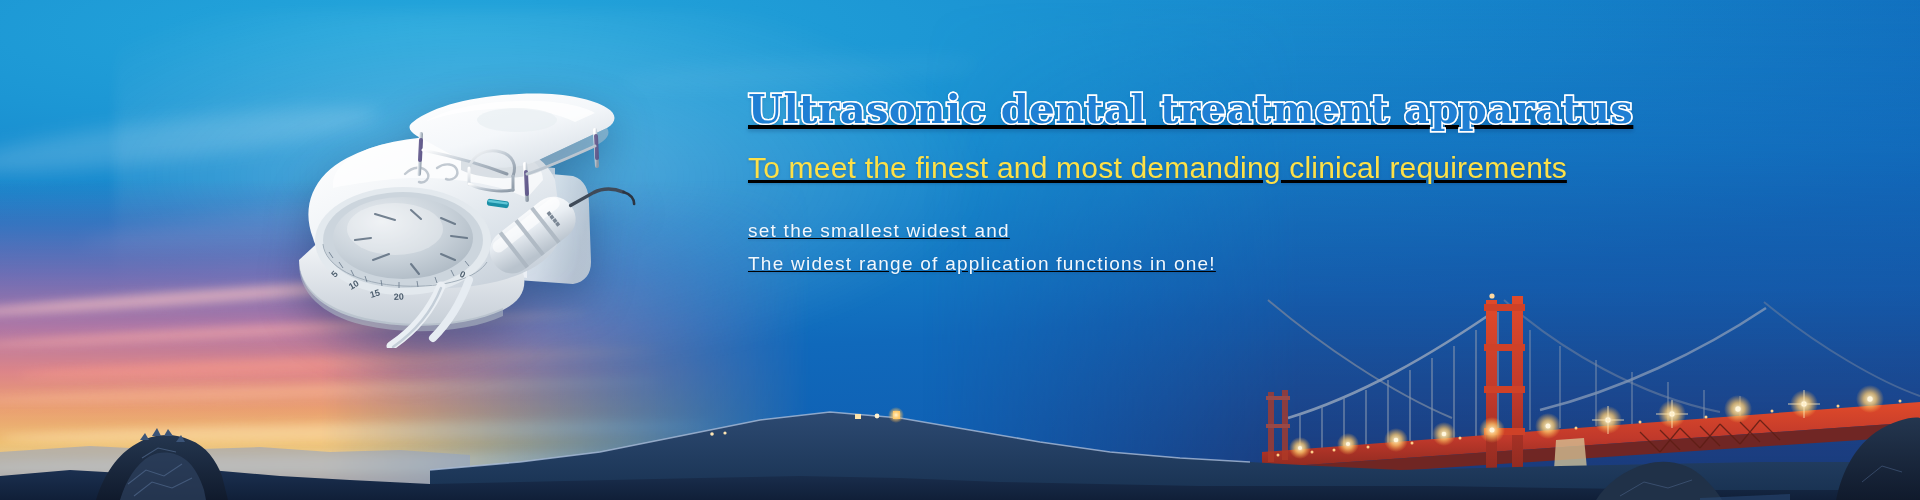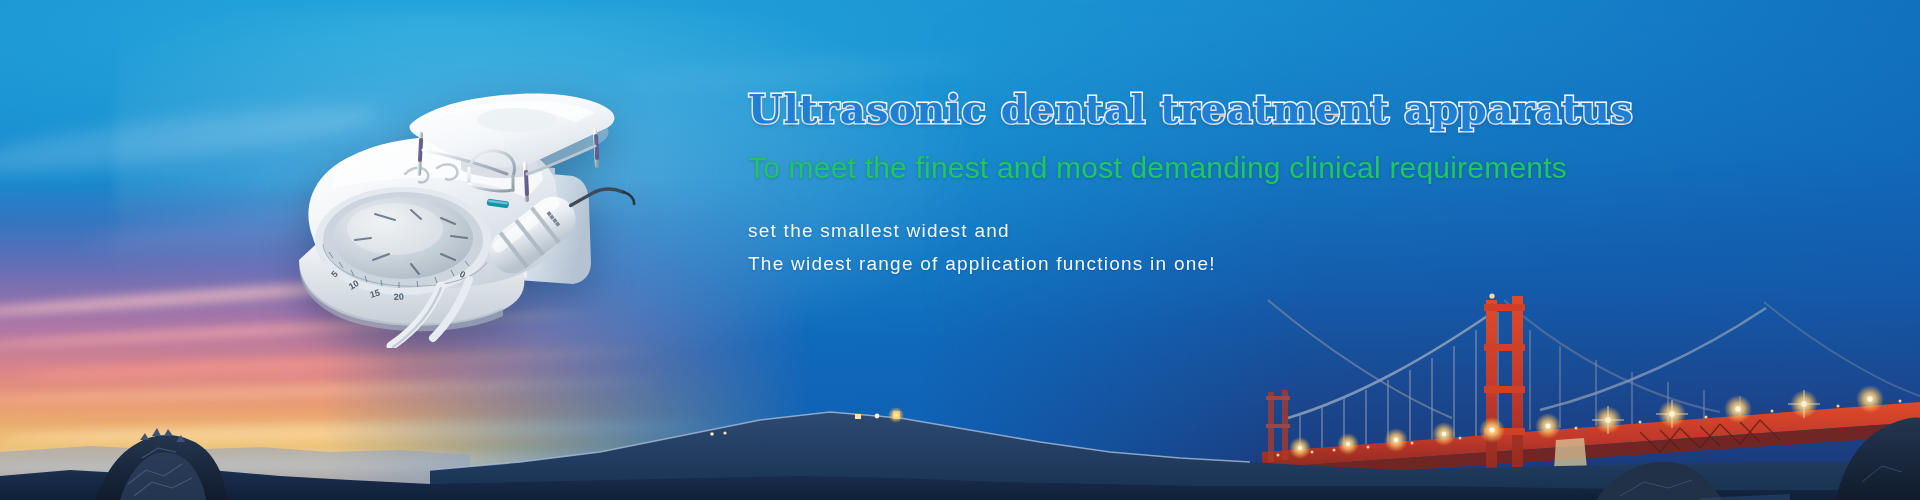--- a/index.html
+++ b/index.html
@@ -55,34 +55,34 @@
       rgba(250,196,110,0.95) 82%,
       rgba(247,214,150,0.92) 90%,
       rgba(206,150,120,0.90) 100%);
   }
   .cloud-band{position:absolute;border-radius:50%;filter:blur(5px);}
 
   
   .layer{position:absolute;left:0;bottom:0;width:100%;}
 
   
-  .copy{position:absolute;left:748px;top:86px;width:900px;}
+  .copy{position:absolute;left:748px;top:86px;width:900px;text-decoration:underline;}
   .title{
     margin:0;
     font-family:"DejaVu Serif","Liberation Serif",serif;
     font-weight:700;font-size:40px;line-height:46px;letter-spacing:0.5px;
     color:#1f7fd4;
     -webkit-text-stroke:3px #ffffff;
     paint-order:stroke fill;
     text-shadow:0 2px 4px rgba(8,50,100,0.35);
     white-space:nowrap;
   }
   .subtitle{
     margin:18px 0 0 0;
-    font-size:30px;line-height:36px;font-weight:400;color:#22c55e;
+    font-size:30px;line-height:36px;font-weight:400;color:#fde047;
     letter-spacing:0.2px;white-space:nowrap;
     text-shadow:0 1px 3px rgba(10,52,104,0.30);
   }
   .body-lines{margin:28px 0 0 0;}
   .body-line{
     font-size:19px;line-height:33px;font-weight:300;color:#f2f8fd;
     letter-spacing:1.25px;white-space:nowrap;
     text-shadow:0 1px 2px rgba(10,52,104,0.28);
   }
 

